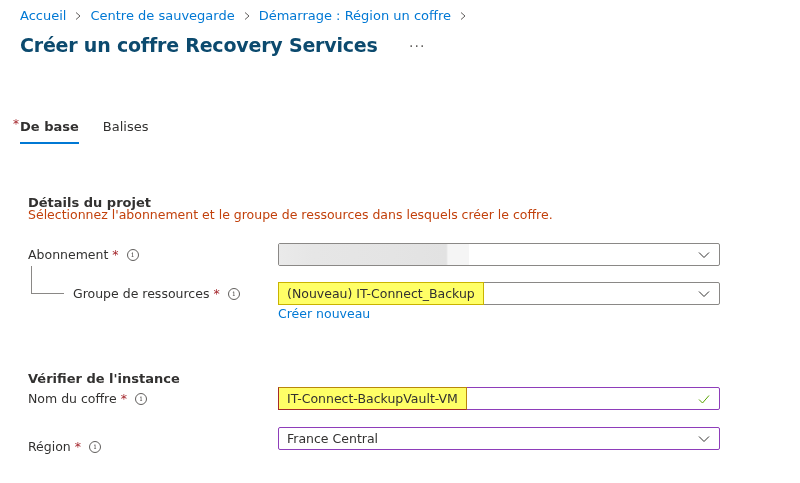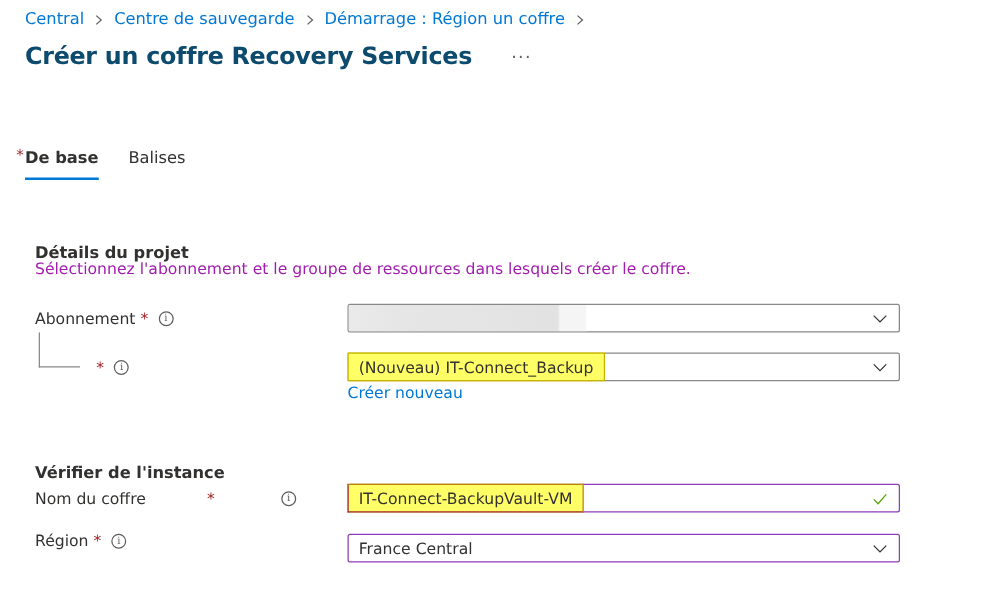--- a/index.html
+++ b/index.html
@@ -14,21 +14,21 @@
     .page-title { position: absolute; left: 20px; top: 34px; font-size: 19px; font-weight: 600; color: #0c4a6e; letter-spacing: -0.2px; white-space: nowrap; }
     .more-btn { position: absolute; left: 409px; top: 38px; font-size: 14px; color: #605e5c; letter-spacing: 1px; }
 
     .tabs { position: absolute; left: 20px; top: 119px; display: flex; font-size: 13px; }
     .tab { position: relative; margin-right: 24px; padding-bottom: 10px; color: #323130; cursor: pointer; }
     .tab .req { color: #a4262c; position: absolute; left: -7px; top: -2px; font-size: 12px; }
     .tab.active .label { font-weight: 600; text-align: center; }
     .tab.active::after { content: ""; position: absolute; left: 0; right: 0; bottom: 0; height: 2px; background: #0078d4; }
 
     .section-title { position: absolute; left: 28px; font-size: 13px; font-weight: 600; color: #323130; white-space: nowrap; margin-top: 16px; }
-    .desc { position: absolute; left: 28px; top: 207px; font-size: 12.5px; color: #a21caf; white-space: nowrap; }
+    .desc { position: absolute; left: 28px; top: 207px; font-size: 12.5px; color: #c2410c; white-space: nowrap; }
 
     .field-label { position: absolute; font-size: 12.5px; color: #323130; display: flex; align-items: center; white-space: nowrap; }
     .field-label .req { color: #a4262c; margin-left: 4px; }
     .info-icon { width: 12px; height: 12px; border: 1px solid #605e5c; border-radius: 50%; margin-left: 8px; display: inline-flex; align-items: center; justify-content: center; font-size: 8px; color: #605e5c; font-family: "DejaVu Serif", serif; line-height: 1; }
 
     .tree-line { position: absolute; left: 31px; top: 266px; width: 33px; height: 28px; border-left: 1px solid #8a8886; border-bottom: 1px solid #8a8886; }
 
     .control { position: absolute; left: 278px; width: 442px; height: 23px; border: 1px solid #8a8886; border-radius: 2px; background: #fff; display: flex; align-items: center; }
     .control.purple { border-color: #8e3dba; }
     .control .value { font-size: 12.5px; color: #323130; padding: 0 8px; white-space: nowrap; height: 100%; display: flex; align-items: center; }
@@ -37,21 +37,21 @@
     .control .redacted { width: 190px; height: 21px; background: linear-gradient(90deg, #eaeaea 0%, #e6e6e6 18%, #e4e4e4 60%, #e2e2e2 88%, #f5f5f5 89%, #f5f5f5 100%); }
     .control .chevron { position: absolute; right: 9px; top: 5px; width: 12px; height: 12px; }
     .control .check { position: absolute; right: 9px; top: 5px; width: 12px; height: 12px; }
 
     .link { position: absolute; left: 278px; top: 306px; font-size: 12.5px; color: #0078d4; text-decoration: none; white-space: nowrap; }
   </style>
 </head>
 <body>
 
 <nav class="breadcrumb">
-  <a href="#">Central</a>
+  <a href="#">Accueil</a>
   <span class="sep">
     <svg viewBox="0 0 8 8">
         <path d="M2 0.5 L6 4 L2 7.5" fill="none" stroke="#605e5c" stroke-width="1"></path>
       </svg>
   </span>
   <a href="#">Centre de sauvegarde</a>
   <span class="sep">
     <svg viewBox="0 0 8 8">
         <path d="M2 0.5 L6 4 L2 7.5" fill="none" stroke="#605e5c" stroke-width="1"></path>
       </svg>
@@ -88,46 +88,47 @@
 <div class="control" style="top:243px;">
   <div class="redacted"></div>
   <svg class="chevron" viewBox="0 0 12 12">
       <path d="M1 3.5 L6 8.5 L11 3.5" fill="none" stroke="#323130" stroke-width="1"></path>
     </svg>
 </div>
 
 <div class="tree-line"></div>
 
 <div class="field-label" style="left:73px; top:286px;">
+  <span>Groupe de ressources</span>
   <span class="req">*</span>
   <span class="info-icon">i</span>
 </div>
 <div class="control" style="top:282px;">
   <span class="value highlight">(Nouveau) IT-Connect_Backup</span>
   <svg class="chevron" viewBox="0 0 12 12">
       <path d="M1 3.5 L6 8.5 L11 3.5" fill="none" stroke="#323130" stroke-width="1"></path>
     </svg>
 </div>
 <a href="#" class="link">Créer nouveau</a>
 
 <h2 class="section-title" style="top:355px;">Vérifier de l'instance</h2>
 
-<div class="field-label" style="left:28px; top:391px;gap:45px;">
+<div class="field-label" style="left:28px; top:391px;">
   <span>Nom du coffre</span>
   <span class="req">*</span>
   <span class="info-icon">i</span>
 </div>
 <div class="control purple" style="top:387px;">
   <span class="value highlight red">IT-Connect-BackupVault-VM</span>
   <svg class="check" viewBox="0 0 12 12">
       <path d="M1 6.5 L4.5 10 L11 2.5" fill="none" stroke="#57a300" stroke-width="1"></path>
     </svg>
 </div>
 
-<div class="field-label" style="left:28px; top:425px;">
+<div class="field-label" style="left:28px; top:439px;">
   <span>Région</span>
   <span class="req">*</span>
   <span class="info-icon">i</span>
 </div>
 <div class="control purple" style="top:427px;">
   <span class="value">France Central</span>
   <svg class="chevron" viewBox="0 0 12 12">
       <path d="M1 3.5 L6 8.5 L11 3.5" fill="none" stroke="#323130" stroke-width="1"></path>
     </svg>
 </div>

